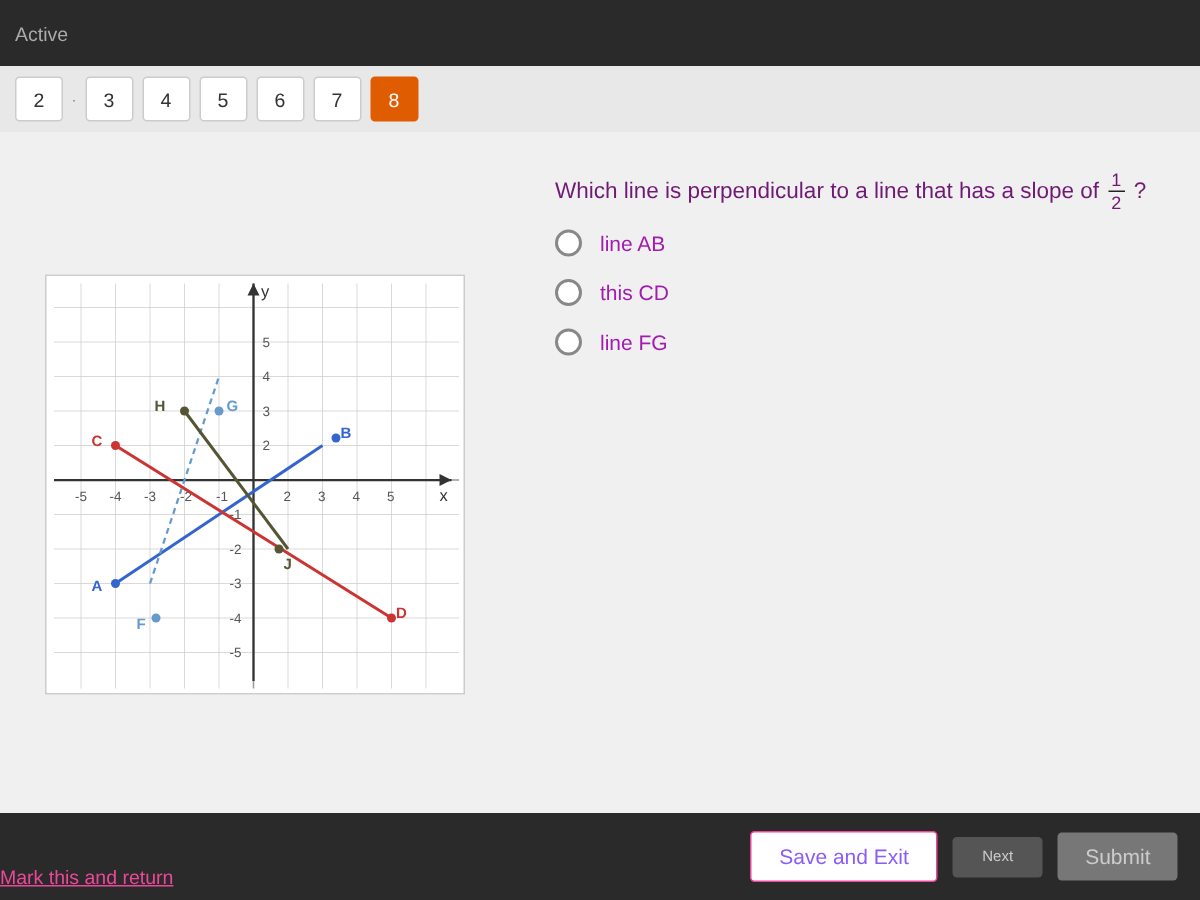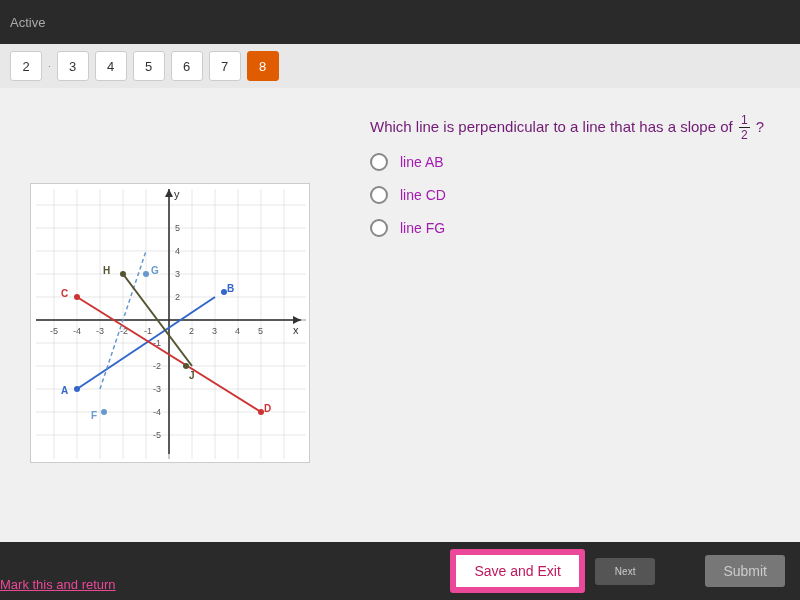--- a/index.html
+++ b/index.html
@@ -163,22 +163,22 @@
       justify-content: flex-end;
       padding: 0 15px;
       gap: 10px;
       position: absolute;
       bottom: 0;
       width: 100%;
     }
 
     .btn-save-exit {
       background: #fff;
-      color: #be185d;
-      border: 6px solid #ec4899;
+      color: #8b5cf6;
+      border: 1px solid #ec4899;
       padding: 8px 18px;
       border-radius: 3px;
       font-size: 14px;
       cursor: pointer;
     }
     .btn-next {
       background: #555;
       color: #ccc;
       border: none;
       padding: 8px 20px;
@@ -187,21 +187,20 @@
       cursor: pointer;
     }
     .btn-submit {
       background: #777;
       color: #ccc;
       border: none;
       padding: 8px 18px;
       border-radius: 3px;
       font-size: 14px;
       cursor: pointer;
-      margin-left: 40px;
     }
 
     
     .mark-return {
       position: absolute;
       bottom: 8px;
       left: 0;
       color: #ec4899;
       font-size: 13px;
       text-decoration: underline;
@@ -327,21 +326,21 @@
       <span>?</span>
     </div>
 
     <div class="options-list">
       <div class="option-item">
         <span class="radio-circle"></span>
         <span class="option-label">line AB</span>
       </div>
       <div class="option-item">
         <span class="radio-circle"></span>
-        <span class="option-label">line CD</span>
+        <span class="option-label">this CD</span>
       </div>
       <div class="option-item">
         <span class="radio-circle"></span>
         <span class="option-label">line FG</span>
       </div>
     </div>
   </div>
 </div>
 
 <div class="bottom-bar">

